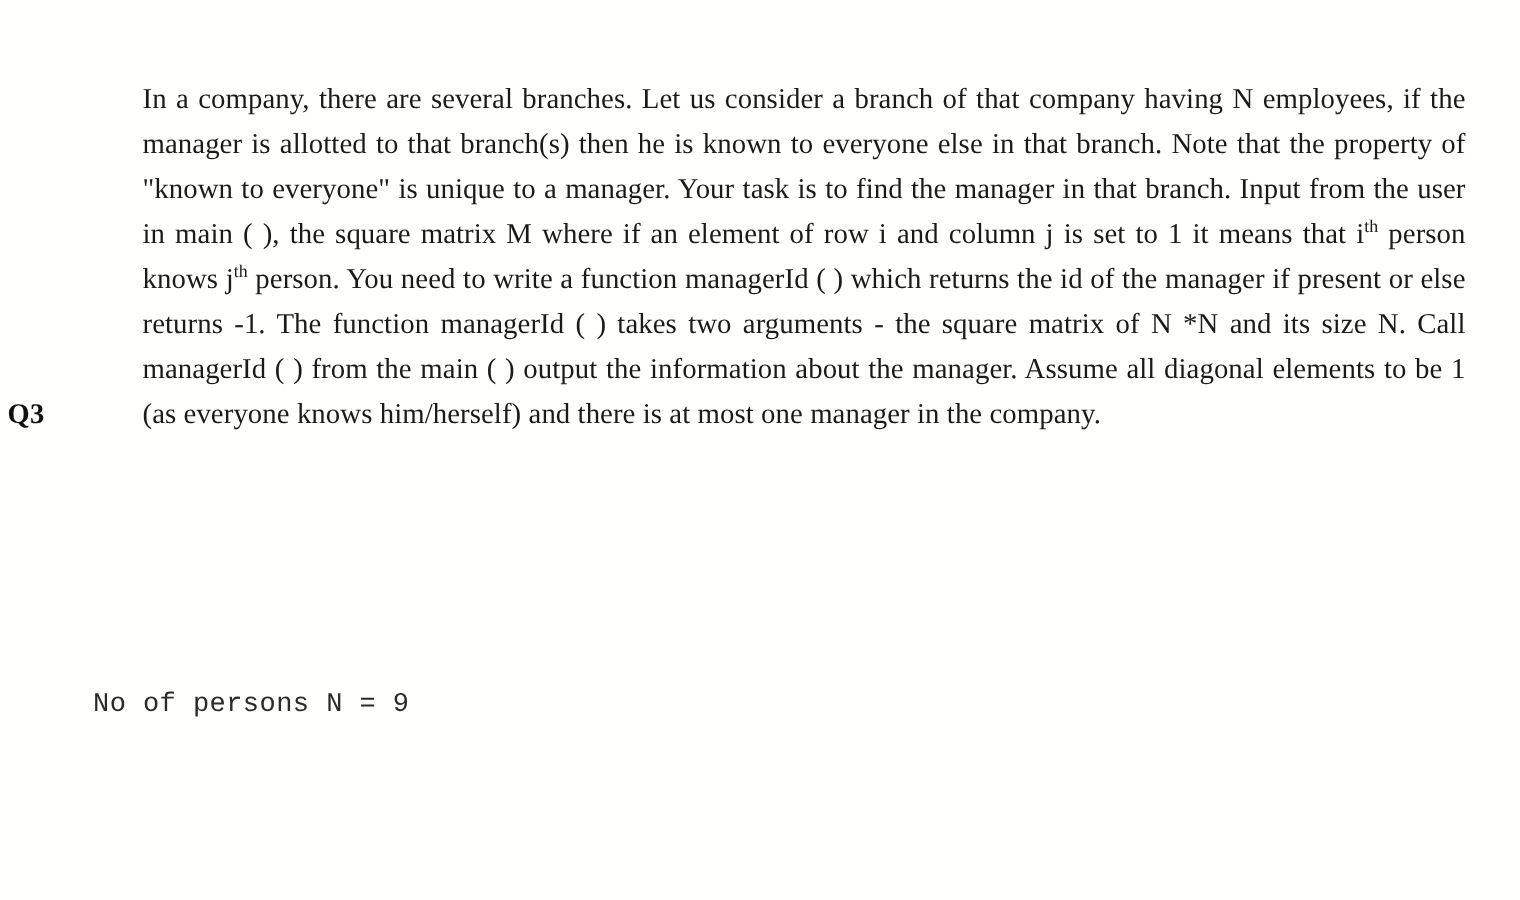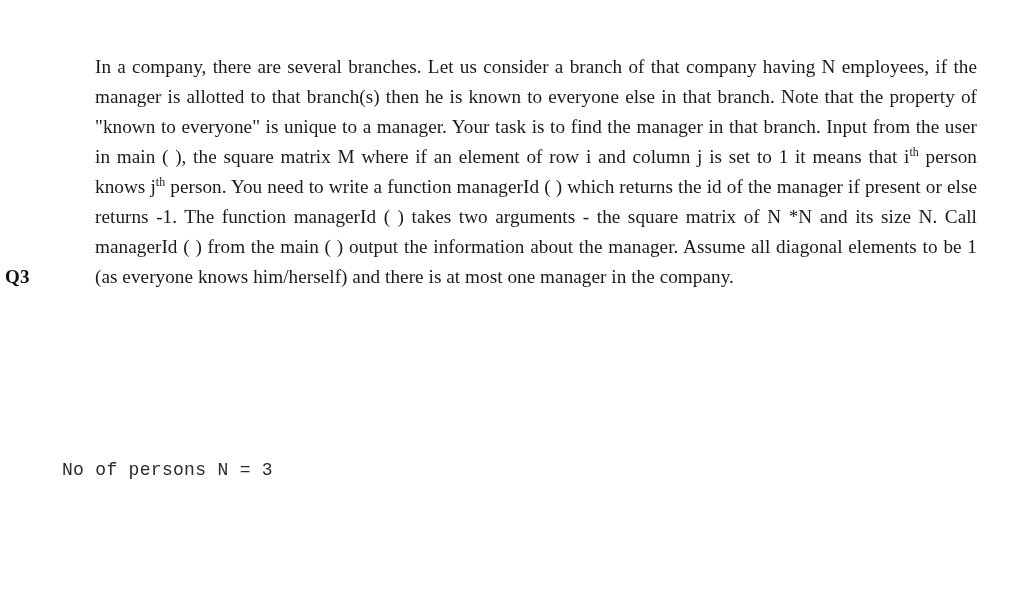--- a/index.html
+++ b/index.html
@@ -94,21 +94,21 @@
 
     <div class="q-label">Q3</div>
 
     <div class="q-body"><span>In a company, there are several branches. Let us consider a branch of that company having N employees, if the manager is allotted to that branch(s) then he is known to everyone else in that branch. Note that the property of "known to everyone" is unique to a manager. Your task is to find the manager in that branch. Input from the user in main ( ), the square matrix M where if an element of row i and column j is set to 1 it means that i</span><sup>th</sup><span> person knows j</span><sup>th</sup><span> person. You need to write a function managerId ( ) which returns the id of the manager if present or else returns -1. The function managerId ( ) takes two arguments - the square matrix of N *N and its size N. Call managerId ( ) from the main ( ) output the information about the manager. Assume all diagonal elements to be 1 (as everyone knows him/herself) and there is at most one manager in the company.</span></div>
 
   </div>
 
   <div class="example-block">
 
 
-    <div class="mono-line">No of persons N = 3</div>
+    <div class="mono-line">No of persons N = 9</div>
 
     
 
     
 
     
 
     
 
     

